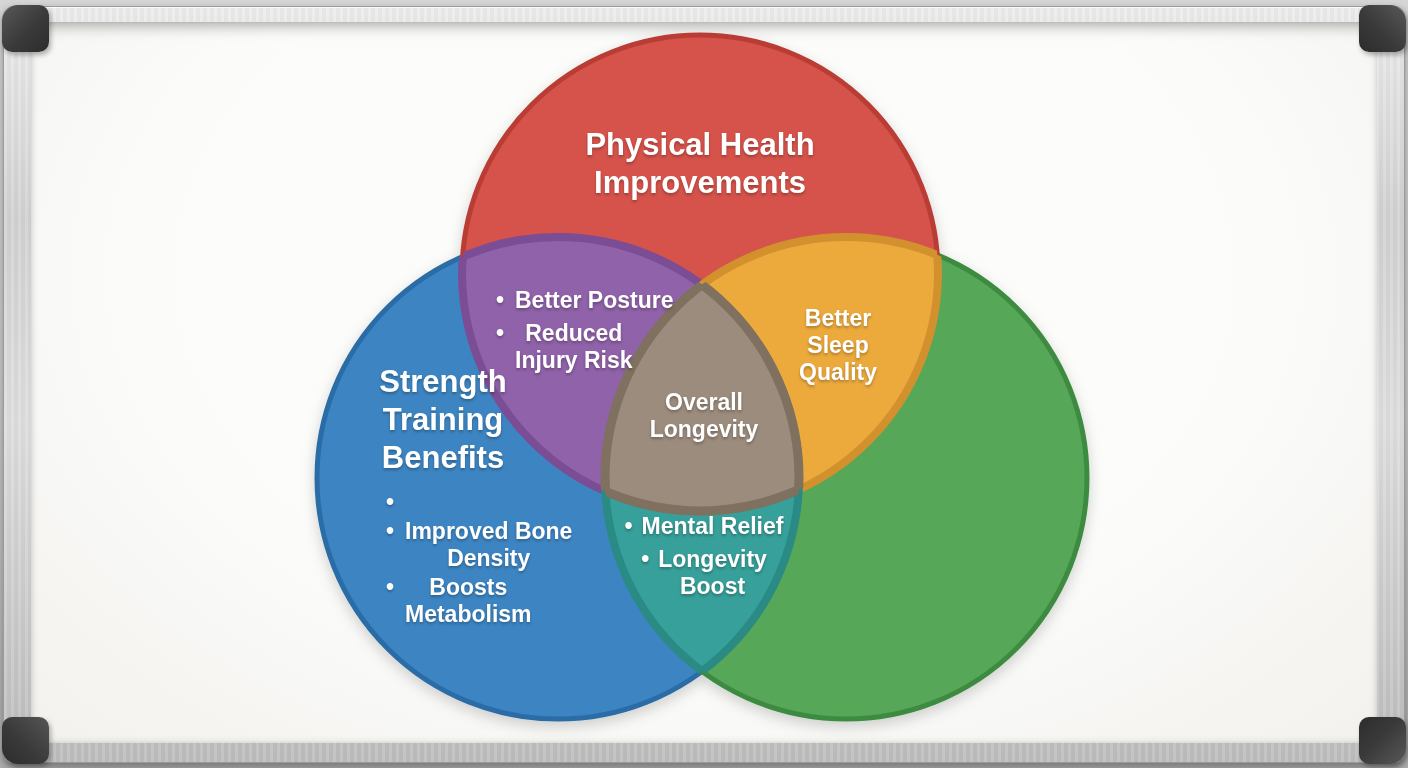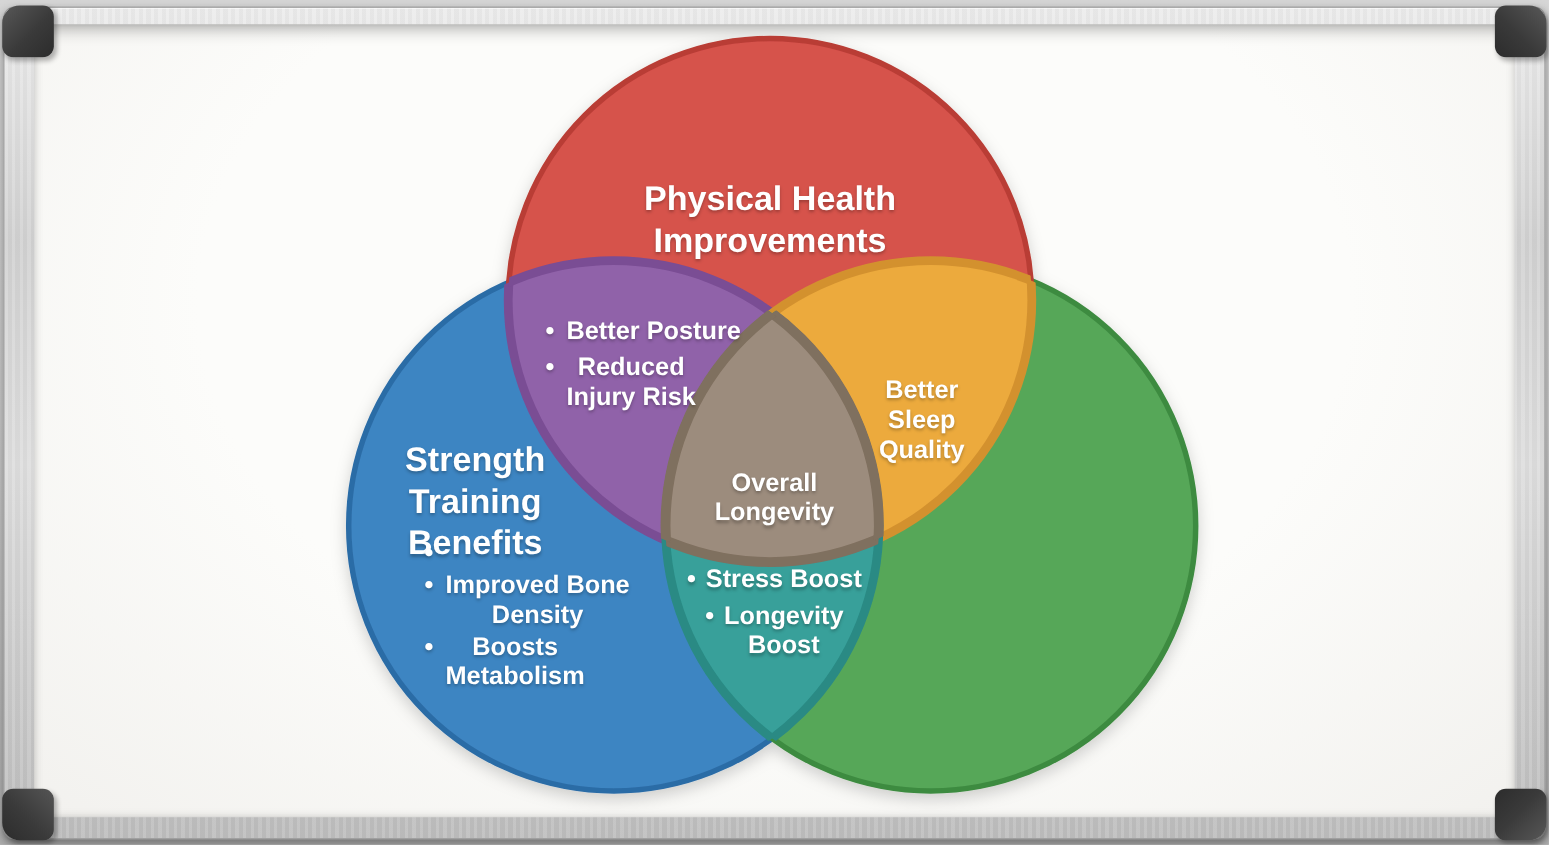--- a/index.html
+++ b/index.html
@@ -26,21 +26,21 @@
   .cap.tl{left:-2px;top:-2px;border-radius:16px 10px 10px 10px;}
   .cap.tr{right:-2px;top:-2px;border-radius:10px 16px 10px 10px;background:linear-gradient(225deg,#585858 0%,#3a3a3a 55%,#2c2c2c 100%);}
   .cap.bl{left:-2px;bottom:-2px;border-radius:10px 10px 10px 16px;background:linear-gradient(45deg,#2c2c2c 0%,#3a3a3a 45%,#555 100%);}
   .cap.br{right:-2px;bottom:-2px;border-radius:10px 10px 16px 10px;background:linear-gradient(315deg,#585858 0%,#3a3a3a 55%,#2c2c2c 100%);}
 
   
   .venn{position:absolute;left:0;top:0;width:1408px;height:768px;}
   .venn svg{position:absolute;left:0;top:0;}
 
   .vtext{position:absolute;color:#ffffff;font-weight:bold;text-align:center;
-    white-space:pre-line;text-shadow:0 2px 3px rgba(0,0,0,.28);margin-top:36px;}
+    white-space:pre-line;text-shadow:0 2px 3px rgba(0,0,0,.28);}
   .title{font-size:31px;line-height:38px;}
   .sub{font-size:23px;line-height:27px;}
 
   .vlist{position:absolute;color:#ffffff;font-weight:bold;font-size:23px;line-height:27px;
     text-shadow:0 2px 3px rgba(0,0,0,.28);}
   .vlist .li{display:flex;margin-bottom:6px;}
   .vlist.tight .li{margin-bottom:2px;}
   .vlist .bullet{flex:none;width:19px;}
   .vlist .txt{white-space:pre-line;text-align:center;}
   .vlist.centered .li{justify-content:center;}
@@ -116,21 +116,21 @@
           <g clip-path="url(#clipB)">
             <circle cx="846" cy="478" r="241" fill="none" stroke-width="9" stroke="#7f6f5e"></circle>
           </g>
         </g>
       </g>
     </svg>
 
     <div class="vtext title" style="left:500px;top:126px;width:400px;">Physical Health
 Improvements</div>
 
-    <div class="vtext title" style="left:282px;top:363px;width:300px;">Strength
+    <div class="vtext title" style="left:293px;top:363px;width:300px;">Strength
 Training
 Benefits</div>
 
 
     <div class="vlist" style="left:496px;top:287px;width:210px;">
       <div class="li">
         <span class="bullet">•</span>
         <span class="txt">Better Posture</span>
       </div>
       <div class="li">
@@ -159,21 +159,21 @@
       <div class="li">
         <span class="bullet">•</span>
         <span class="txt">Boosts
 Metabolism</span>
       </div>
     </div>
 
     <div class="vlist centered" style="left:594px;top:513px;width:220px;">
       <div class="li">
         <span class="bullet">•</span>
-        <span class="txt">Stress Boost</span>
+        <span class="txt">Mental Relief</span>
       </div>
       <div class="li">
         <span class="bullet">•</span>
         <span class="txt">Longevity
 Boost</span>
       </div>
     </div>
 
   </div>
 </div>

